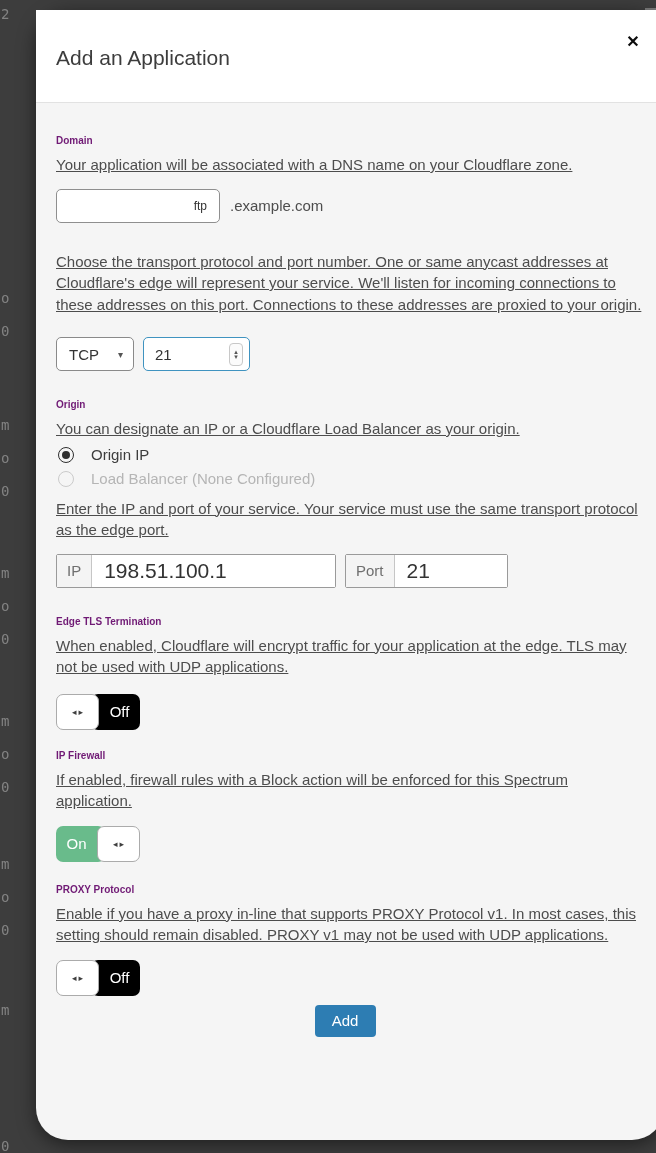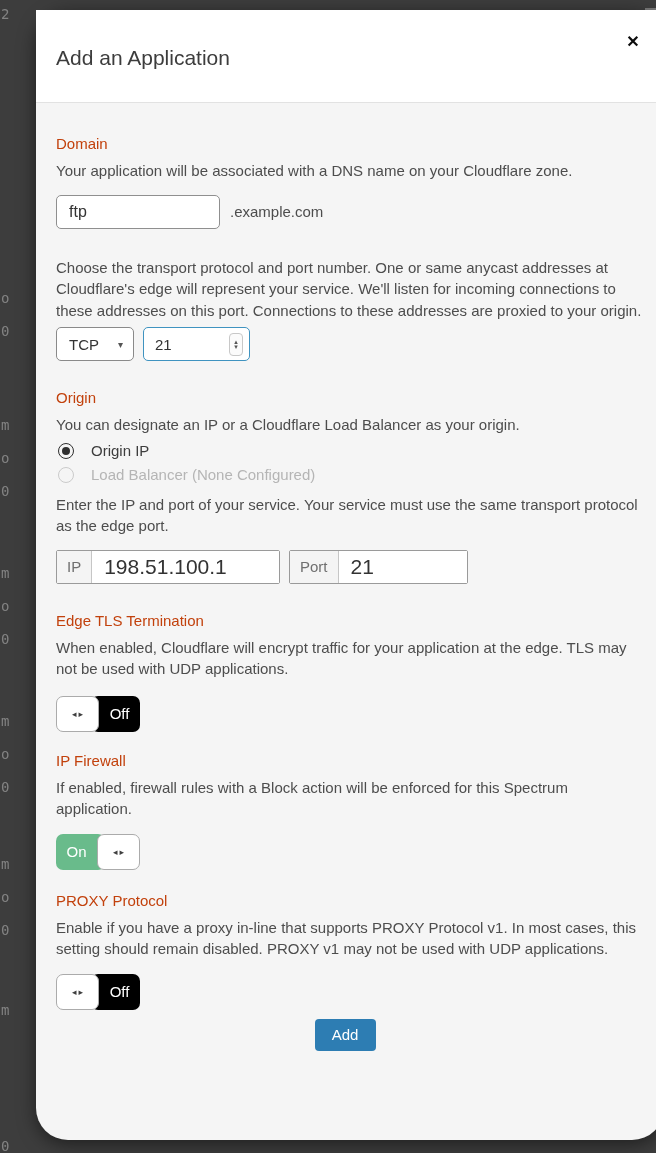--- a/index.html
+++ b/index.html
@@ -29,38 +29,38 @@
     border-bottom:1px solid #e2e2e2; padding:36px 20px 0;
   }
   .modal-title{ font-size:21px; font-weight:400; color:#3d3d3d; }
   .close-btn{
     position:absolute; top:20px; right:20px; width:22px; height:22px;
     display:flex; align-items:center; justify-content:center;
     font-size:16px; font-weight:700; color:#0b0b0b; cursor:pointer;
   }
   .modal-body{ padding:32px 20px 0; }
 
-  .section-heading{ font-size:15px; font-weight:400; color:#c2410c; margin:0 0 8px; }
-  .section-desc{ font-size:15px; color:#4d4d4d; line-height:21.5px; }
+  .section-heading{ font-size:10px; font-weight:700; color:#701a75; margin:0 0 8px; }
+  .section-desc{ font-size:15px; color:#4d4d4d; line-height:21.5px;text-decoration:underline; }
   .sec-domain,.sec-edge-port,.sec-origin{ margin-bottom:28px; }
   .sec-edge-tls{ margin-bottom:20px; }
   .sec-ip-firewall{ margin-bottom:22px; }
 
   input{ font-family:"Liberation Sans", sans-serif; outline:none; }
 
   
   .domain-row{ margin-top:13px; display:flex; align-items:center; }
   .domain-input{
     width:164px; height:34px; background:#fff; border:1px solid #8f8f8f;
-    border-radius:5px; padding:0 12px; font-size:16px; color:#333;
+    border-radius:5px; padding:0 12px; font-size:12px; color:#333;text-align:right;
   }
   .domain-suffix{ margin-left:10px; font-size:15px; color:#4d4d4d; }
 
   
-  .port-row{ margin-top:6px; display:flex; }
+  .port-row{ margin-top:22px; display:flex; }
   .select{
     width:78px; height:34px; background:#fff; border:1px solid #8a8a8a;
     border-radius:5px; display:flex; align-items:center; justify-content:space-between;
     padding:0 10px 0 12px; font-size:15px; color:#333; cursor:pointer;
   }
   .select-arrow{ font-size:10px; color:#555; }
   .number-input{
     margin-left:9px; width:107px; height:34px; background:#fff;
     border:1.5px solid #3f93c0; border-radius:5px;
     display:flex; align-items:center; justify-content:space-between;
@@ -93,22 +93,22 @@
   .ip-row{ margin-top:13px; display:flex; }
   .input-group{
     display:flex; align-items:stretch; height:34px; background:#fff;
     border:1px solid #9a9a9a; border-radius:2px;
   }
   .input-prefix{
     display:flex; align-items:center; padding:0 10px; font-size:15px;
     color:#6f6f6f; background:#f4f4f4; border-right:1px solid #c6c6c6;
   }
   .input-group input{ border:none; padding:0 12px; font-size:21px; color:#333; flex:1; min-width:0; }
-  .ip-group{ width:224px; }
-  .port-group{ width:179px; margin-left:9px; }
+  .ip-group{ width:280px; }
+  .port-group{ width:163px; margin-left:9px; }
 
   
   .toggle{ margin-top:16px; width:84px; height:36px; display:flex; cursor:pointer; }
   .toggle .knob{
     width:43px; background:#fff; border:1px solid #ababab; border-radius:7px;
     display:flex; align-items:center; justify-content:center; z-index:2;
   }
   .handle-icon{ font-size:9px; color:#3f3f3f; letter-spacing:2px; text-indent:2px; }
   .toggle .toggle-label{
     flex:1; display:flex; align-items:center; justify-content:center;

